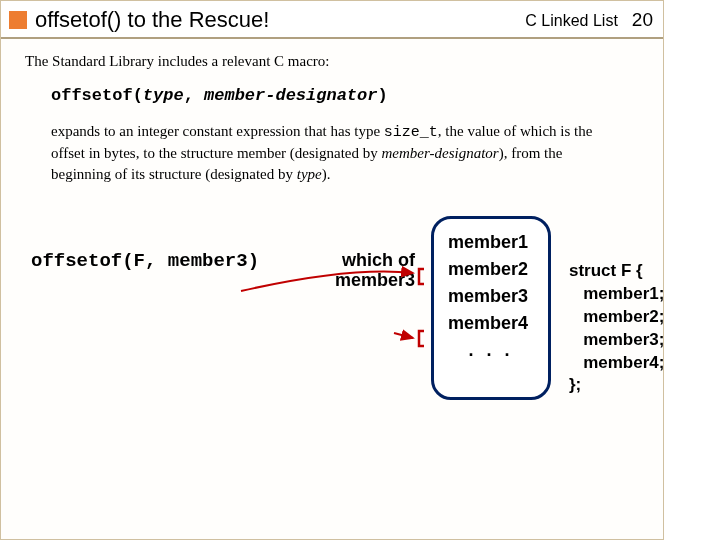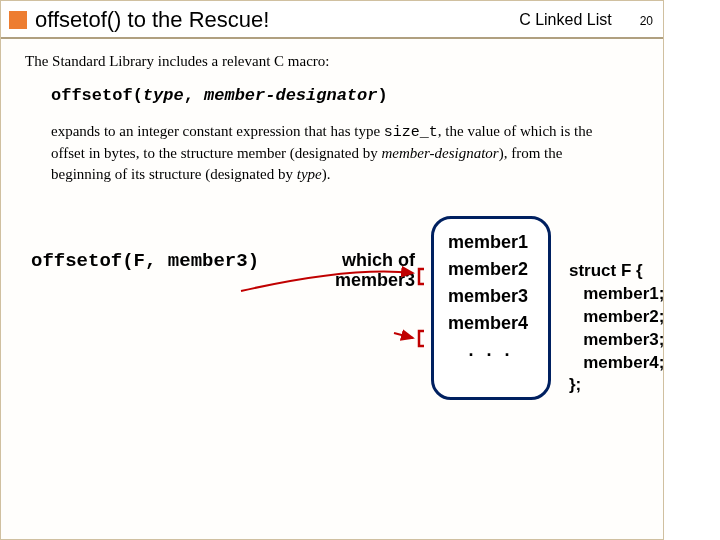--- a/index.html
+++ b/index.html
@@ -34,23 +34,23 @@
     font-family: Arial, Helvetica, sans-serif;
     font-size: 22px;
     font-weight: 400;
     flex: 1 1 auto;
   }
   .header-right {
     font-family: Arial, Helvetica, sans-serif;
     font-size: 16px;
     display: flex;
     align-items: baseline;
-    gap: 28px;
-  }
-  .page-num { font-size: 12px; }
+    gap: 14px;
+  }
+  .page-num { font-size: 19px; }
   .body {
     padding: 14px 24px 0 24px;
     position: relative;
   }
   .intro {
     font-size: 15px;
     margin-bottom: 16px;
   }
   .macrosig {
     font-family: "Courier New", monospace;

